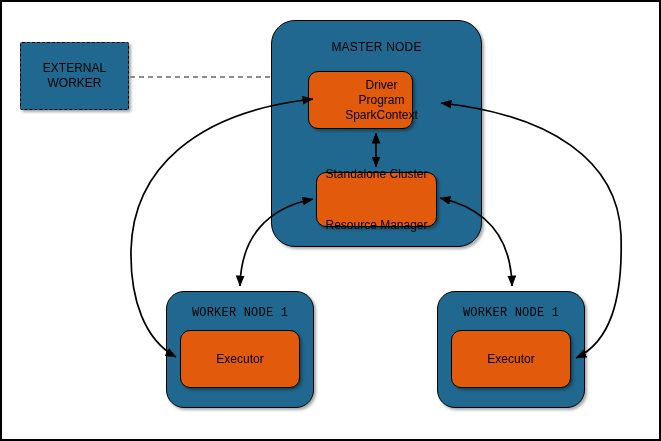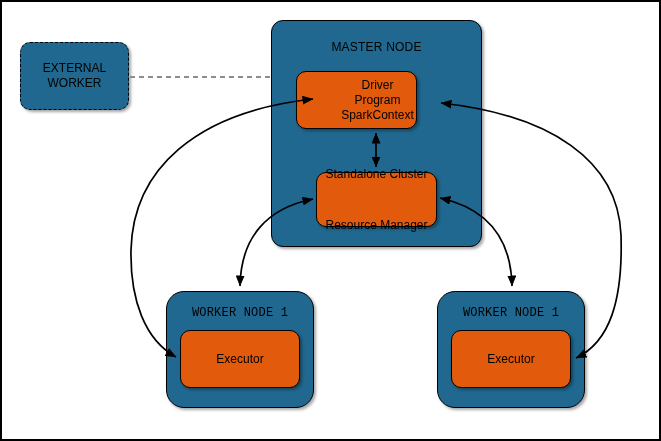--- a/index.html
+++ b/index.html
@@ -34,44 +34,44 @@
     box-shadow: 2px 2px 3px rgba(0,0,0,0.35);
     display: flex;
     flex-direction: column;
     align-items: center;
     justify-content: center;
     text-align: center;
     font-size: 12px;
     line-height: 15px;
     z-index: 10;
   }
-  .master { left: 271px; top: 20px; width: 211px; height: 227px; border-radius: 12px; z-index: 5; }
+  .master { left: 271px; top: 20px; width: 211px; height: 227px; border-radius: 24px; z-index: 5; }
   .worker { width: 148px; height: 117px; border-radius: 18px; z-index: 5; }
   .worker-left  { left: 166px; top: 291px; }
   .worker-right { left: 437px; top: 291px; }
   .storage {
     left: 20px; top: 42px; width: 109px; height: 68px;
-    border-radius: 10px;
+    border-radius: 2px;
     border: 1.5px dashed #000;
     display: flex; flex-direction: column;
     align-items: center; justify-content: center;
     text-align: center;
     font-size: 12px; line-height: 15px;
     z-index: 5;
   }
   .node-title {
     position: absolute;
     left: 0; right: 0;
     text-align: center;
     font-size: 12px;
     letter-spacing: 0.2px;
   }
   .master .node-title { top: 19px; }
   .worker .node-title { top: 14px; font-family: Liberation Mono, monospace; }
-  .driver   { left: 296px; top: 71px;  width: 121px; height: 58px; padding-left: 42px; }
+  .driver   { left: 308px; top: 71px;  width: 105px; height: 58px; padding-left: 42px; }
   .rm       { left: 316px; top: 172px; width: 121px; height: 55px; gap: 36px; }
   .exec-left  { left: 180px; top: 330px; width: 120px; height: 58px; }
   .exec-right { left: 451px; top: 330px; width: 120px; height: 58px; }
   .overlay {
     position: absolute; left: 0; top: 0;
     width: 661px; height: 441px;
     z-index: 20;
     pointer-events: none;
   }
   .edge { fill: none; stroke: var(--connector, #000); stroke-width: 1.7px; }

